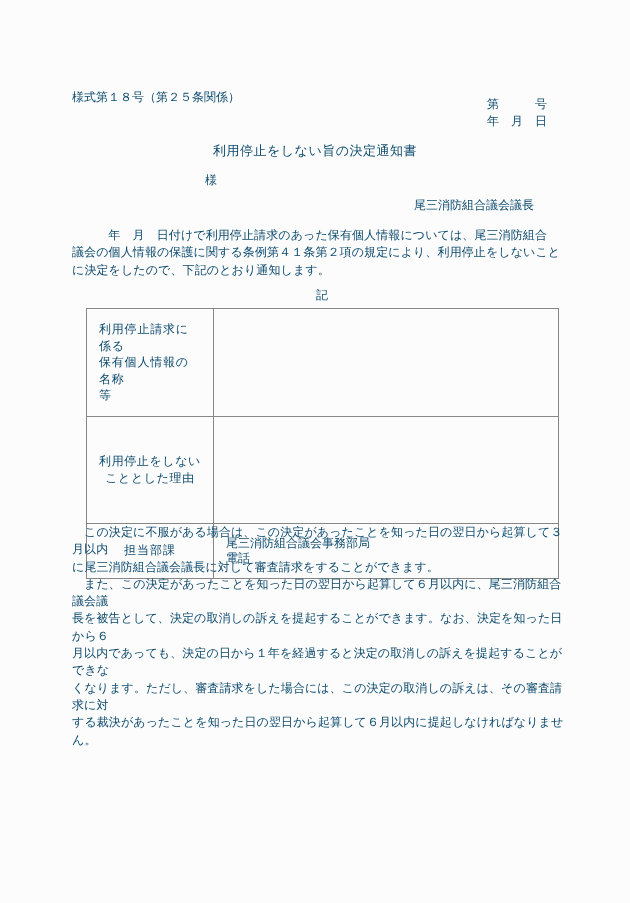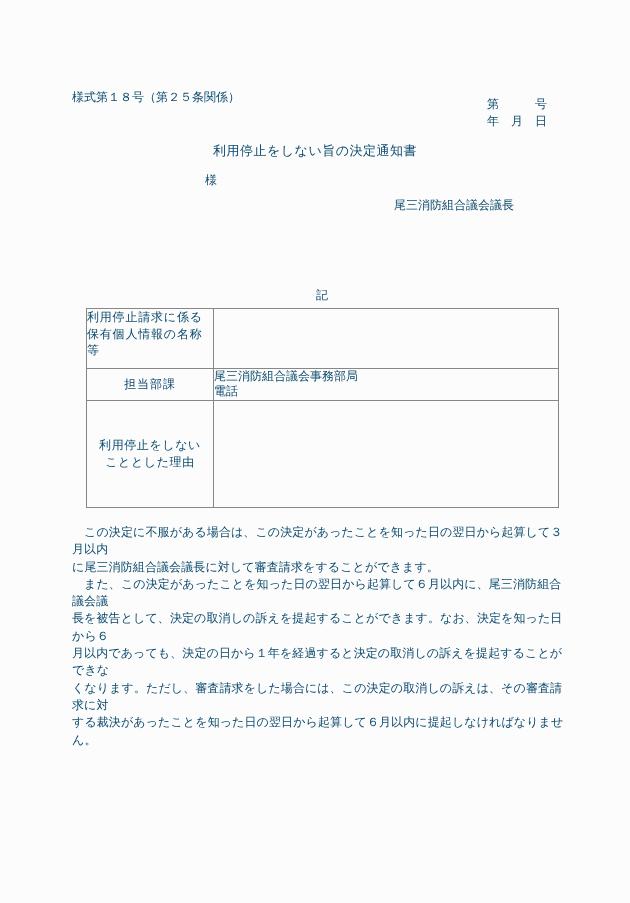--- a/index.html
+++ b/index.html
@@ -31,21 +31,21 @@
   .doc-title {
     left: 0; right: 0; top: 141px;
     text-align: center;
     font-size: 13px;
     letter-spacing: 0.5px;
     line-height: 20px;
   }
 
   .addressee { left: 205px; top: 172px; }
 
-  .sender { left: 394px; top: 197px; }
+  .sender { left: 414px; top: 197px; }
 
   .body-paragraph {
     left: 72px; top: 227px; width: 492px;
     letter-spacing: 0.1px;
   }
 
   .ki-marker {
     left: 86px; top: 287px; width: 472px;
     text-align: center;
   }
@@ -54,21 +54,21 @@
     position: absolute;
     left: 86px; top: 308px;
     width: 472px;
     border-collapse: collapse;
     table-layout: fixed;
     font-size: 12px;
   }
   .detail-table td {
     border: 1px solid #878787;
     vertical-align: top;
-    padding: 0;
+    padding: 12px;
   }
   .detail-table col.c1 { width: 127px; }
   .detail-table col.c2 { width: 345px; }
 
   .cell-label-1 {
     padding: 6px 5px 0 6px;
     height: 60px;
     line-height: 16.5px;
     white-space: pre-line;
     letter-spacing: 0.8px;
@@ -104,44 +104,47 @@
 
   <div class="abs number-date-block preline"><span>第　　　号</span>
 <span>年　月　日</span></div>
 
   <div class="abs doc-title">利用停止をしない旨の決定通知書</div>
 
   <div class="abs addressee">様</div>
 
   <div class="abs sender">尾三消防組合議会議長</div>
 
+  <div class="abs body-paragraph preline">　　　年　月　日付けで利用停止請求のあった保有個人情報については、尾三消防組合
+議会の個人情報の保護に関する条例第４１条第２項の規定により、利用停止をしないこと
+に決定をしたので、下記のとおり通知します。</div>
 
   <div class="abs ki-marker">記</div>
 
   <table class="detail-table">
     <colgroup>
         <col class="c1">
         <col class="c2">
       </colgroup>
     <tbody>
       <tr>
         <td class="cell-label-1">利用停止請求に係る
 保有個人情報の名称
 等</td>
         <td class="cell-value"></td>
       </tr>
       <tr>
+        <td class="cell-label-2">利用停止をしない
+こととした理由</td>
+        <td class="cell-value"></td>
+      </tr>
+      <tr>
         <td class="cell-label-3">担当部課</td>
         <td class="cell-value-3">尾三消防組合議会事務部局
 電話</td>
-      </tr>
-      <tr>
-        <td class="cell-label-2">利用停止をしない
-こととした理由</td>
-        <td class="cell-value"></td>
       </tr>
     </tbody>
   </table>
 
   <div class="abs notes preline">　この決定に不服がある場合は、この決定があったことを知った日の翌日から起算して３月以内
 に尾三消防組合議会議長に対して審査請求をすることができます。
 　また、この決定があったことを知った日の翌日から起算して６月以内に、尾三消防組合議会議
 長を被告として、決定の取消しの訴えを提起することができます。なお、決定を知った日から６
 月以内であっても、決定の日から１年を経過すると決定の取消しの訴えを提起することができな
 くなります。ただし、審査請求をした場合には、この決定の取消しの訴えは、その審査請求に対

